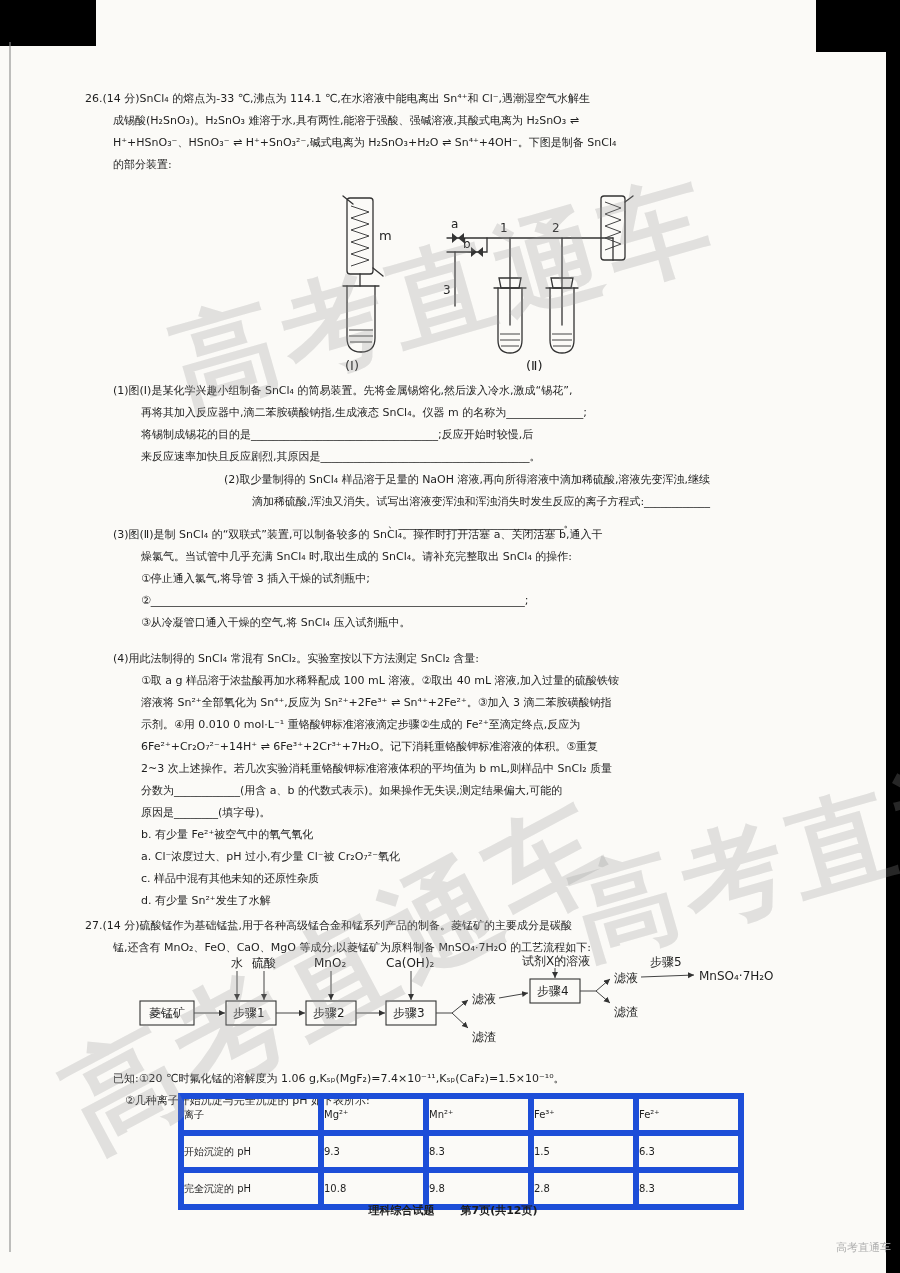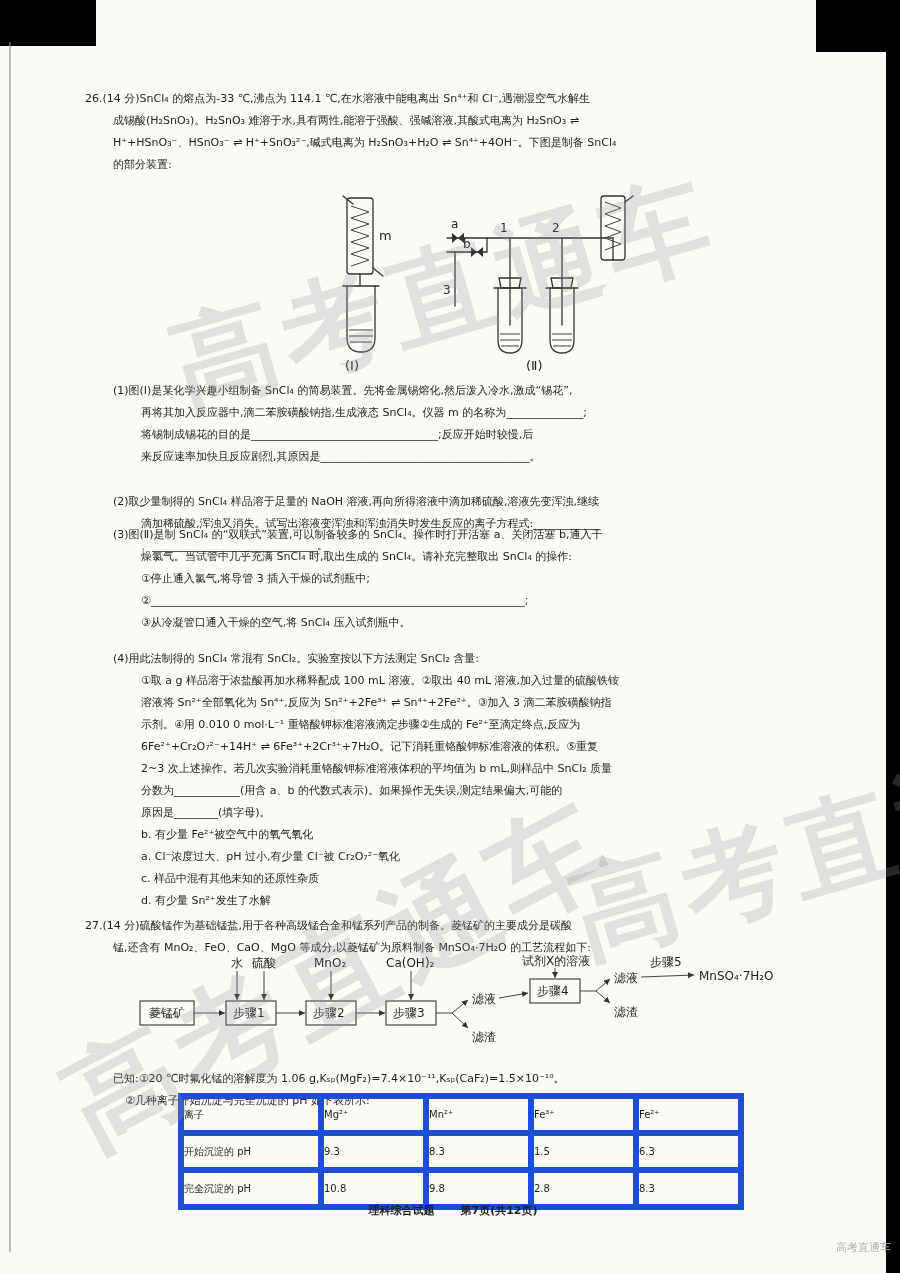--- a/index.html
+++ b/index.html
@@ -151,21 +151,21 @@
     </svg>
   </div>
 
   <div class="sec" style="top:380px;">
     <div class="ln ind1">(1)图(Ⅰ)是某化学兴趣小组制备 SnCl₄ 的简易装置。先将金属锡熔化,然后泼入冷水,激成“锡花”,</div>
     <div class="ln ind2">再将其加入反应器中,滴二苯胺磺酸钠指,生成液态 SnCl₄。仪器 m 的名称为______________;</div>
     <div class="ln ind2">将锡制成锡花的目的是__________________________________;反应开始时较慢,后</div>
     <div class="ln ind2">来反应速率加快且反应剧烈,其原因是______________________________________。</div>
   </div>
 
-  <div class="sec" style="top:491px;">
+  <div class="sec" style="top:469px;text-align:center;">
     <div class="ln ind1">(2)取少量制得的 SnCl₄ 样品溶于足量的 NaOH 溶液,再向所得溶液中滴加稀硫酸,溶液先变浑浊,继续</div>
     <div class="ln ind2">滴加稀硫酸,浑浊又消失。试写出溶液变浑浊和浑浊消失时发生反应的离子方程式:____________</div>
     <div class="ln ind2">、______________________________。</div>
   </div>
 
   <div class="sec" style="top:524px;">
     <div class="ln ind1">(3)图(Ⅱ)是制 SnCl₄ 的“双联式”装置,可以制备较多的 SnCl₄。操作时打开活塞 a、关闭活塞 b,通入干</div>
     <div class="ln ind2">燥氯气。当试管中几乎充满 SnCl₄ 时,取出生成的 SnCl₄。请补充完整取出 SnCl₄ 的操作:</div>
     <div class="ln ind2">①停止通入氯气,将导管 3 插入干燥的试剂瓶中;</div>
     <div class="ln ind2">②____________________________________________________________________;</div>

